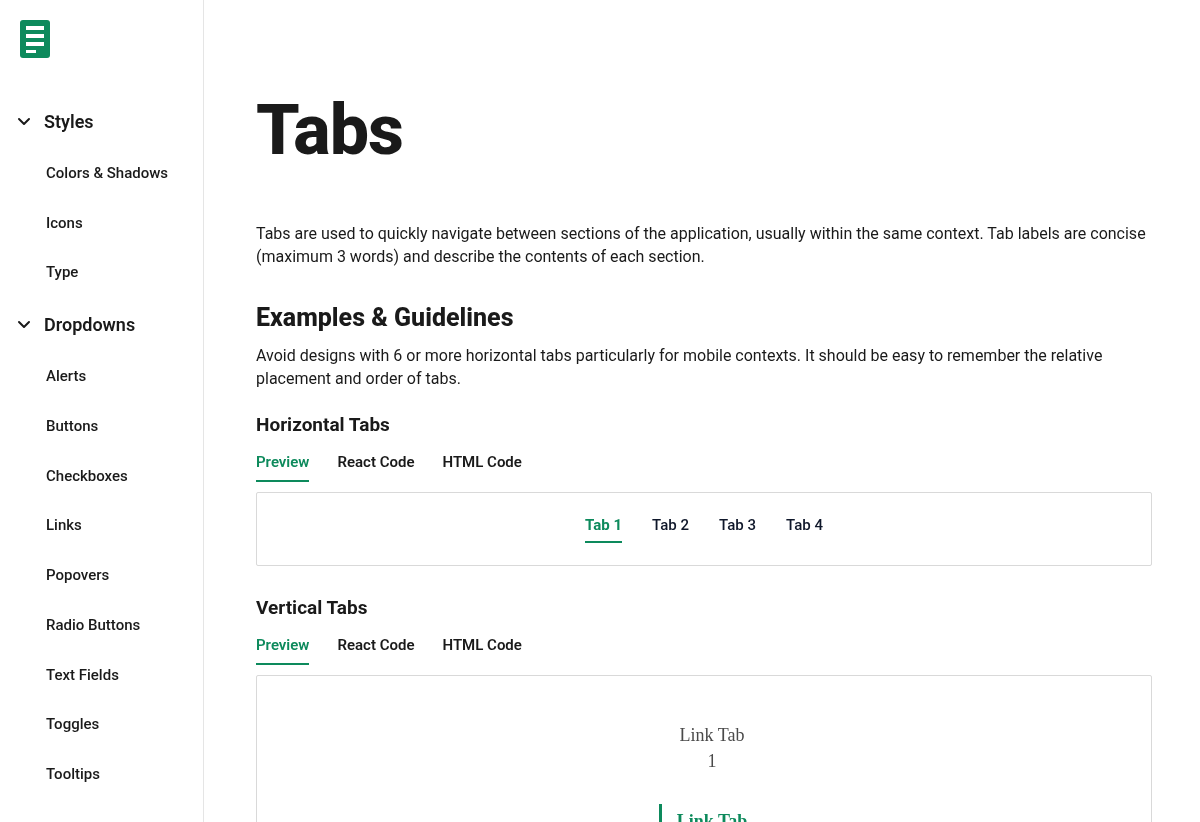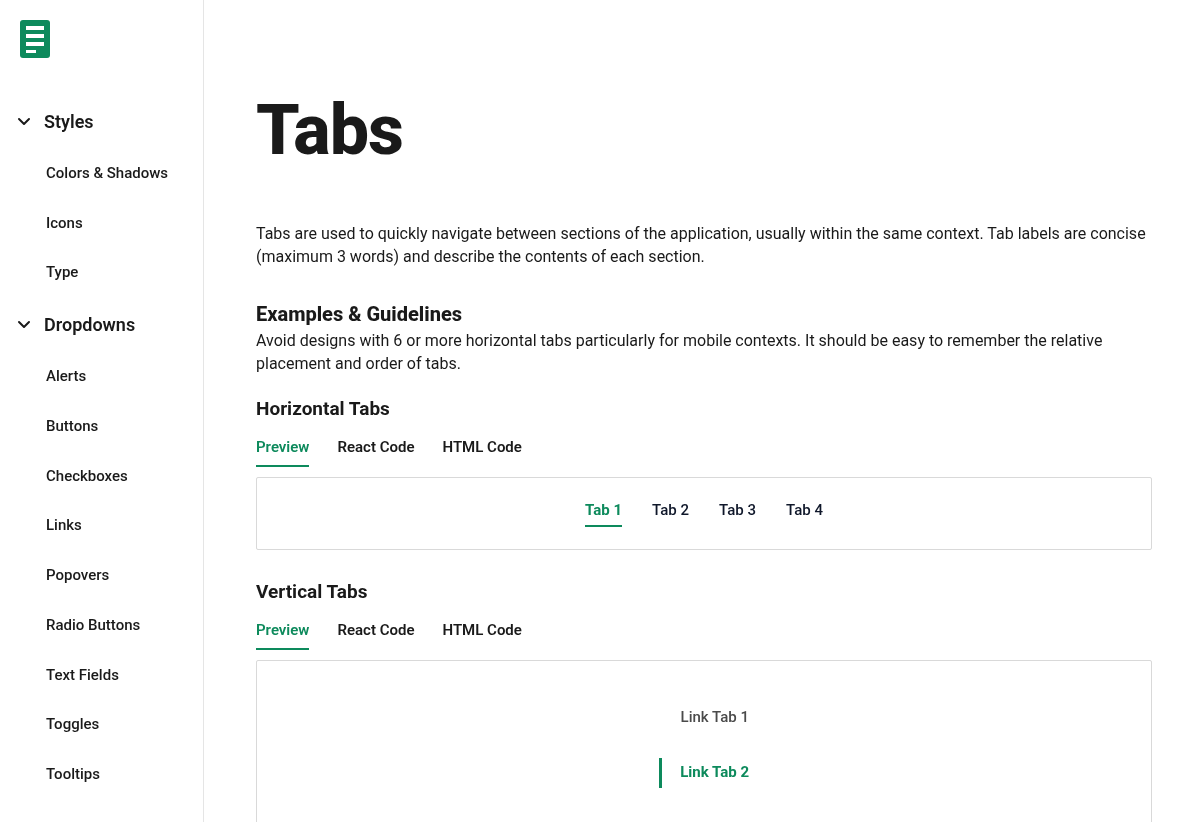--- a/index.html
+++ b/index.html
@@ -62,22 +62,23 @@
     font-size: 70px;
     font-weight: 800;
     letter-spacing: -1px;
     margin-bottom: 40px;
   }
   .intro {
     font-size: 16px;
     margin-bottom: 32px;
   }
   .h2 {
-    font-size: 20px;
+    font-size: 25px;
     font-weight: 800;
+    margin-bottom: 8px;
   }
   .guide-text {
     font-size: 16px;
     margin-bottom: 12px;
   }
   .subhead {
     font-size: 19px;
     font-weight: 700;
     margin: 20px 0 14px 0;
   }
@@ -108,26 +109,27 @@
   .v-tabs {
     display: flex;
     flex-direction: column;
     align-items: center;
     gap: 14px;
     padding: 14px 0;
   }
   .v-tab {
     width: 90px;
     padding: 10px 0 10px 16px;
-    font-size: 15px;
+    font-size: 18px;
     font-weight: 500;
     color: #4a4a4a;
     cursor: pointer;
     position: relative;
-    text-align: right;
+    text-align: center;
+    font-family: Liberation Serif, serif;
   }
   .v-tab.active {
     color: #0d8a5c;
     font-weight: 700;
   }
   .v-tab.active::before {
     content: "";
     position: absolute;
     left: 0;
     top: 6px;

